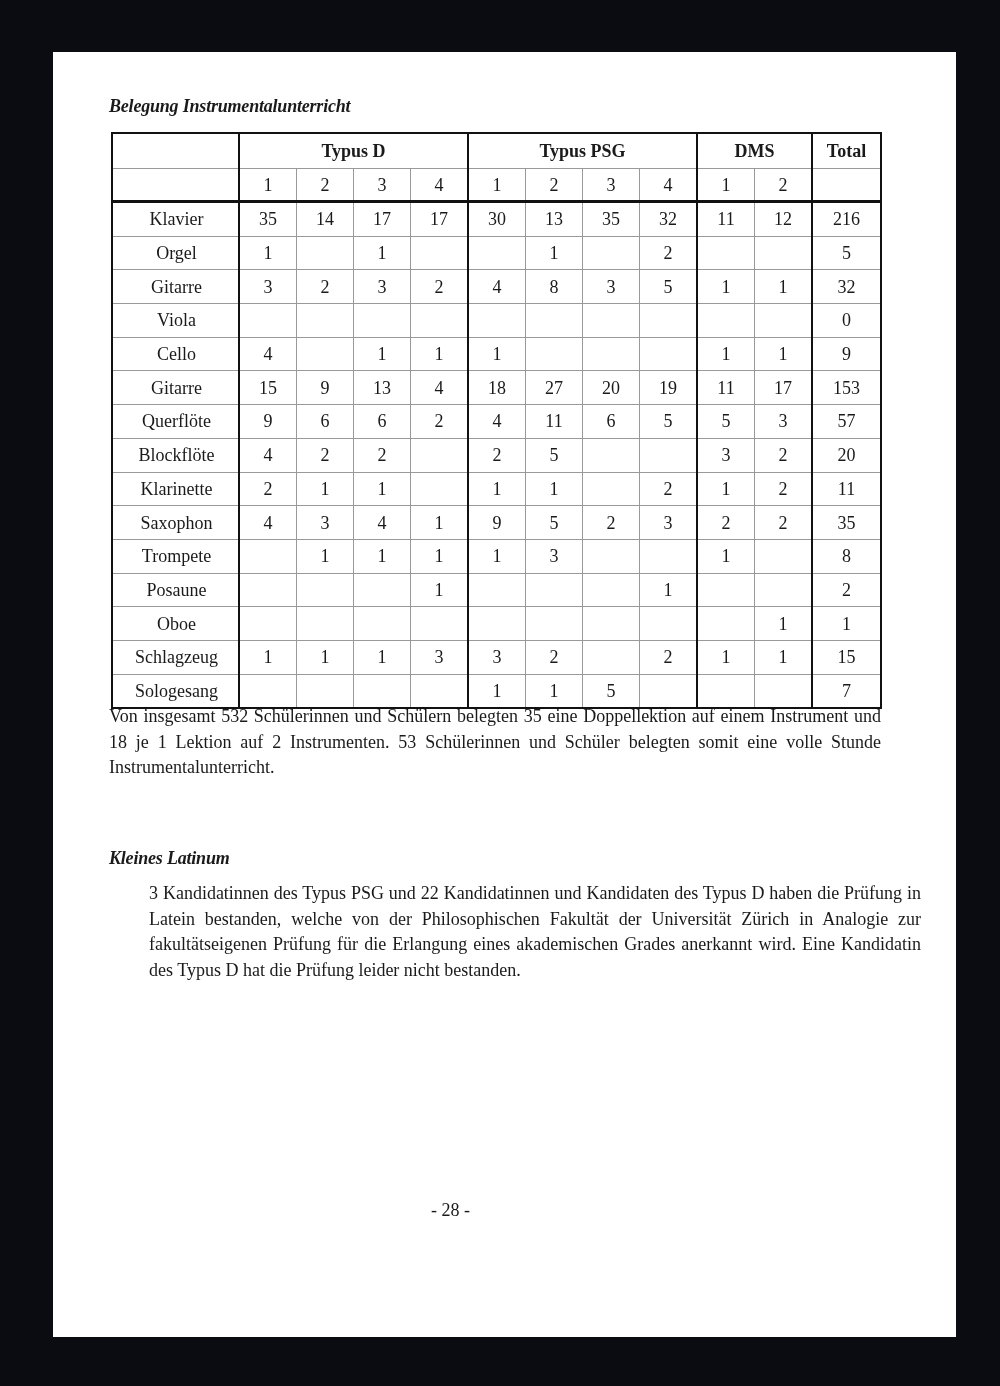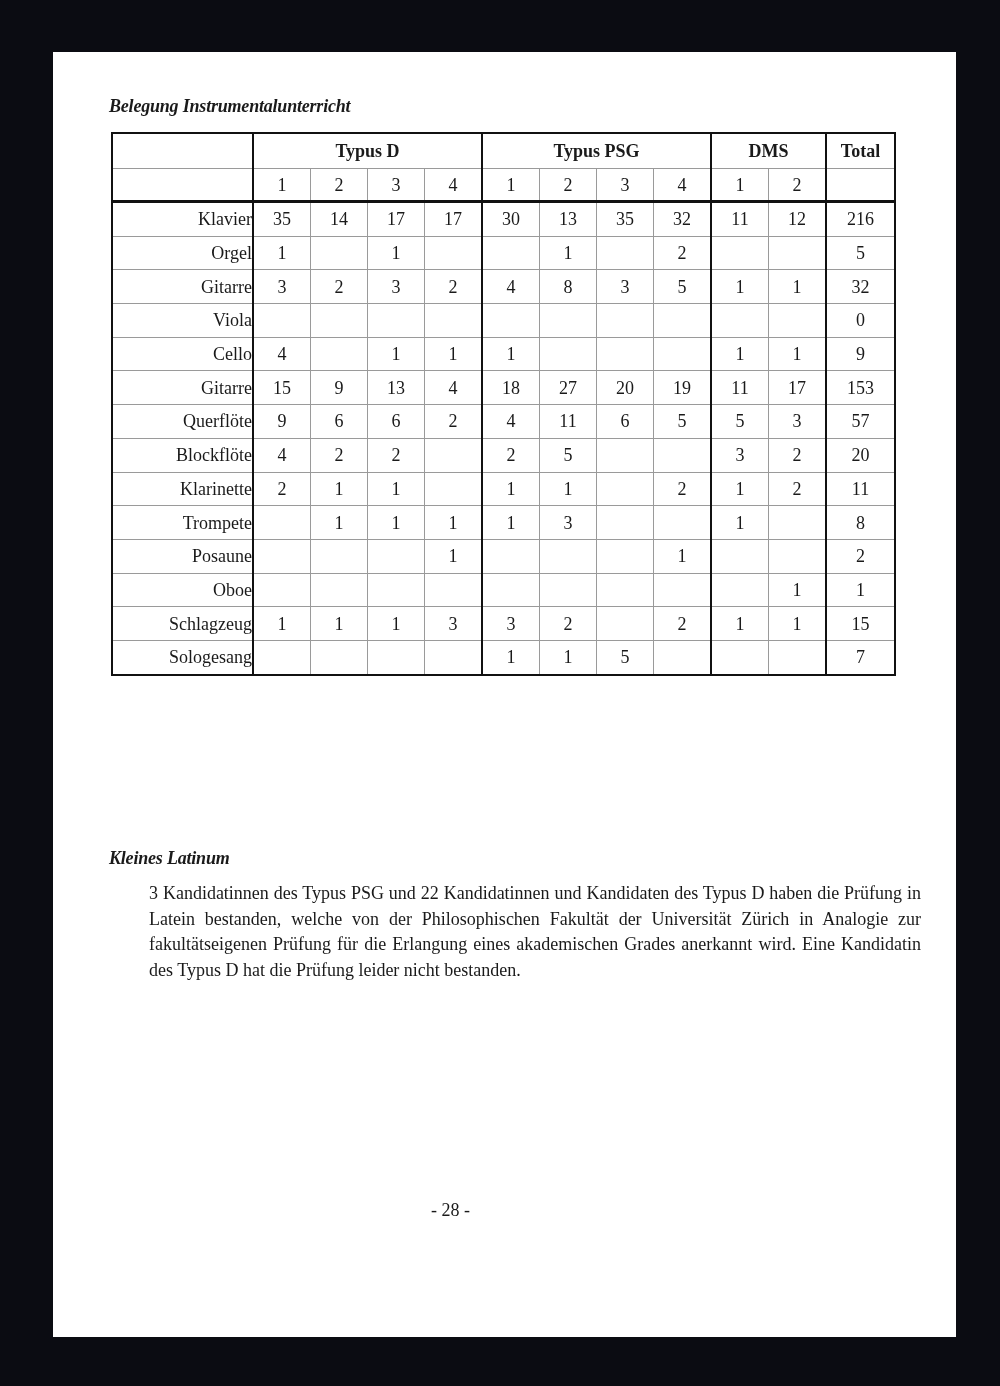--- a/index.html
+++ b/index.html
@@ -37,22 +37,22 @@
     }
     table.grid td {
       border: 1px solid #9a9a9a;
       height: 32.7px;
       padding: 0;
       text-align: center;
       vertical-align: middle;
       line-height: 1;
     }
     table.grid td.label {
-      text-align: right;
-      padding-left: 16px;
+      text-align: center;
+      padding-left: 2px;
       width: 123px;
     }
     table.grid td.num { width: 56px; }
     table.grid td.total { width: 67px; }
     table.grid tr.head1 td { height: 34px; font-weight: bold; font-size: 18px; }
     table.grid tr.head2 td { height: 31px; }
     
     table.grid { border: 2.5px solid #111; }
     table.grid tr.head2 td { border-bottom: 3px solid #111; }
     table.grid td.gL { border-left: 2.5px solid #111; }
@@ -225,20 +225,34 @@
           <td class="num"></td>
           <td class="num gL">1</td>
           <td class="num">1</td>
           <td class="num"></td>
           <td class="num">2</td>
           <td class="num gL">1</td>
           <td class="num">2</td>
           <td class="total gL">11</td>
         </tr>
         <tr>
+          <td class="label">Saxophon</td>
+          <td class="num gL">4</td>
+          <td class="num">3</td>
+          <td class="num">4</td>
+          <td class="num">1</td>
+          <td class="num gL">9</td>
+          <td class="num">5</td>
+          <td class="num">2</td>
+          <td class="num">3</td>
+          <td class="num gL">2</td>
+          <td class="num">2</td>
+          <td class="total gL">35</td>
+        </tr>
+        <tr>
           <td class="label">Trompete</td>
           <td class="num gL"></td>
           <td class="num">1</td>
           <td class="num">1</td>
           <td class="num">1</td>
           <td class="num gL">1</td>
           <td class="num">3</td>
           <td class="num"></td>
           <td class="num"></td>
           <td class="num gL">1</td>
@@ -297,18 +311,19 @@
           <td class="num">1</td>
           <td class="num">5</td>
           <td class="num"></td>
           <td class="num gL"></td>
           <td class="num"></td>
           <td class="total gL">7</td>
         </tr>
       </tbody>
   </table>
 
+  <div id="p1" class="para">Von insgesamt 532 Schülerinnen und Schülern belegten 35 eine Doppellektion auf einem Instrument und 18 je 1 Lektion auf 2 Instrumenten. 53 Schülerinnen und Schüler belegten somit eine volle Stunde Instrumentalunterricht.</div>
 
   <div id="h2" class="heading">Kleines Latinum</div>
   <div id="p2" class="para">3 Kandidatinnen des Typus PSG und 22 Kandidatinnen und Kandidaten des Typus D haben die Prüfung in Latein bestanden, welche von der Philosophischen Fakultät der Universität Zürich in Analogie zur fakultätseigenen Prüfung für die Erlangung eines akademischen Grades anerkannt wird. Eine Kandidatin des Typus D hat die Prüfung leider nicht bestanden.</div>
 
   <div class="pagenum">- 28 -</div>
 </div>
 
 </body></html>

